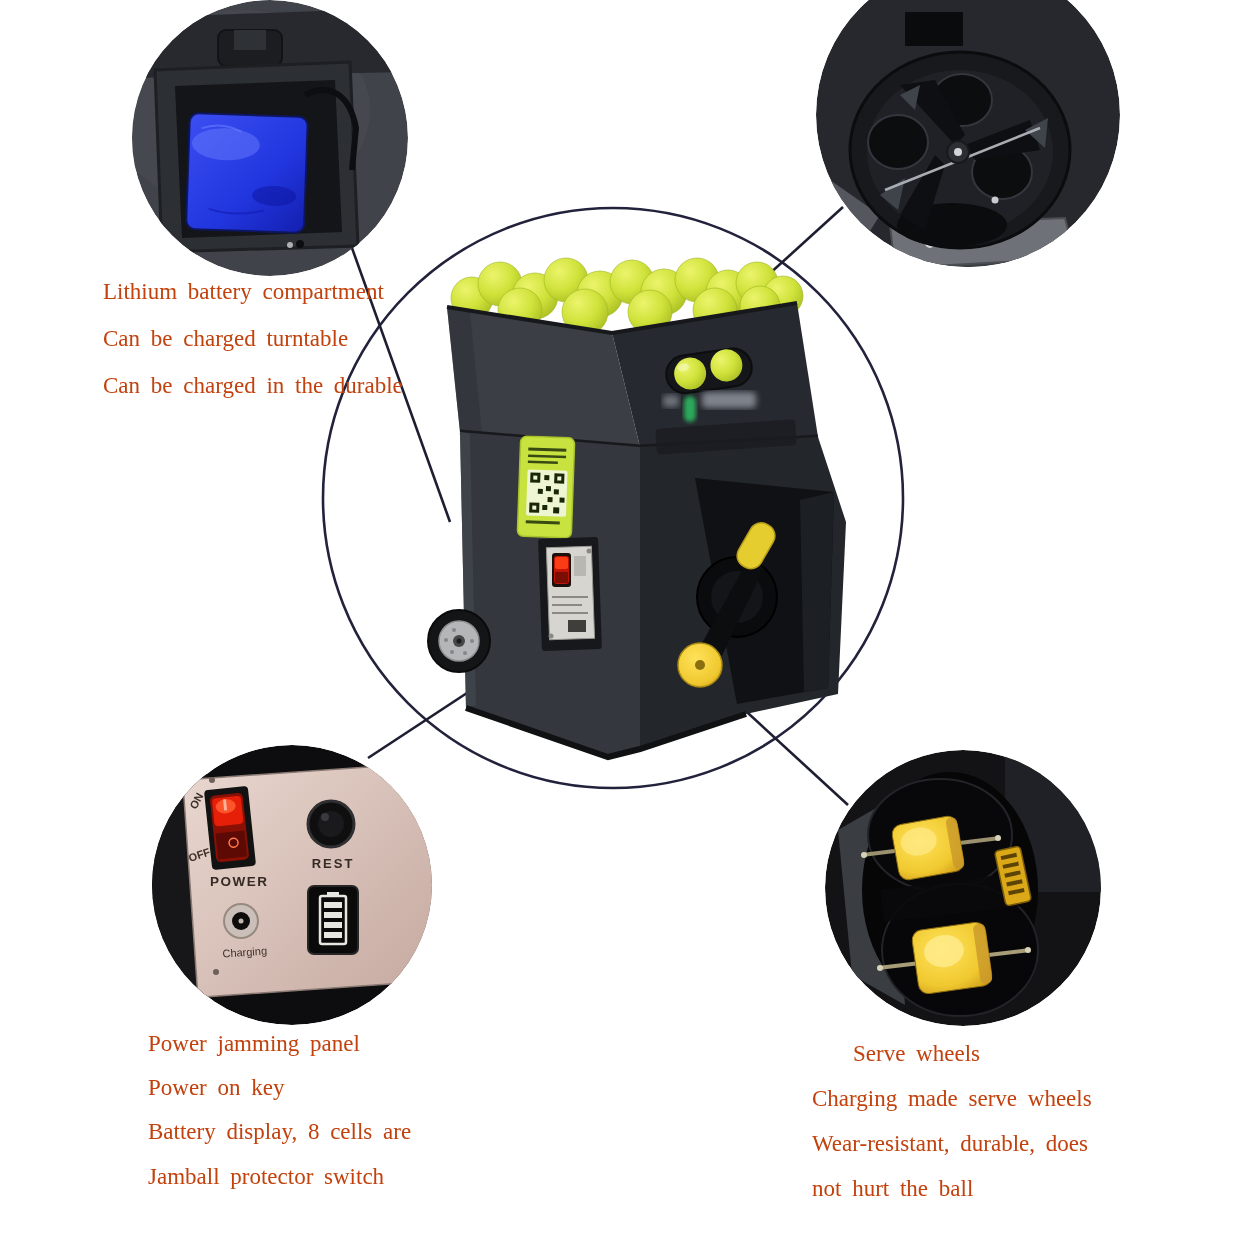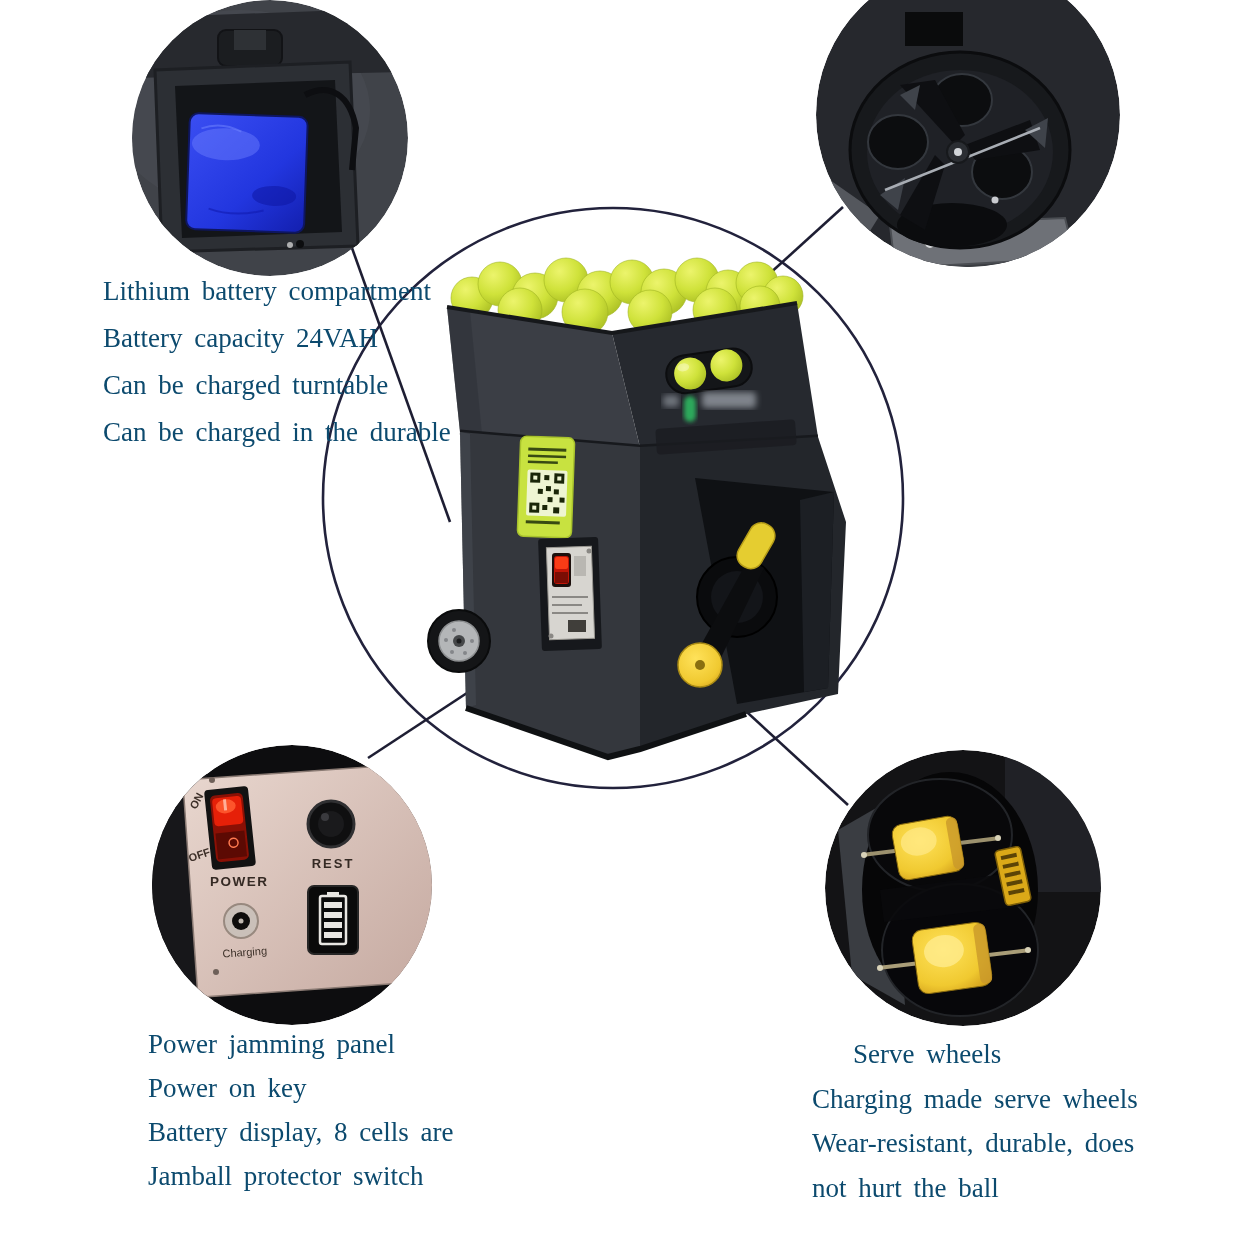--- a/index.html
+++ b/index.html
@@ -1,20 +1,20 @@
 <!DOCTYPE html>
 <html><head>
 <meta charset="utf-8">
 <style>
   html,body{margin:0;padding:0;background:#ffffff;}
   body{width:1236px;height:1236px;position:relative;overflow:hidden;
        font-family:"Liberation Serif","DejaVu Serif",serif;}
   .stage{position:absolute;left:0;top:0;width:1236px;height:1236px;}
   svg.art{position:absolute;left:0;top:0;}
-  .callout{position:absolute;color:#0c4a6e;font-size:27px;word-spacing:5px;white-space:nowrap;}
+  .callout{position:absolute;color:#c2410c;font-size:23px;word-spacing:5px;white-space:nowrap;}
   .callout .line{height:47px;display:flex;align-items:center;}
   .co-tl{left:103px;top:268px;}
   .co-tr{left:849px;top:263px;}
   .co-tr .line{height:43px;}
   .co-bl{left:148px;top:1022px;}
   .co-bl .line{height:44.2px;}
   .co-br{left:812px;top:1032px;}
   .co-br .line{height:44.8px;}
   .co-br .line:first-child{padding-left:41px;text-align:right;}
   .svgtext{font-family:"Liberation Sans","DejaVu Sans",sans-serif;}
@@ -313,21 +313,20 @@
       <rect x="1005" y="863" width="16" height="4" fill="#5c4406"></rect>
       <rect x="1005" y="872" width="16" height="4" fill="#5c4406"></rect>
       <rect x="1005" y="881" width="16" height="4" fill="#5c4406"></rect>
       <rect x="1005" y="890" width="16" height="4" fill="#5c4406"></rect>
     </g>
   </g>
 </svg>
 
 <div class="callout co-tl">
   <div class="line">Lithium battery compartment</div>
-  <div class="line">Battery capacity 24VAH</div>
   <div class="line">Can be charged turntable</div>
   <div class="line">Can be charged in the durable</div>
 </div>
 
 
 <div class="callout co-bl">
   <div class="line">Power jamming panel</div>
   <div class="line">Power on key</div>
   <div class="line">Battery display, 8 cells are</div>
   <div class="line">Jamball protector switch</div>

